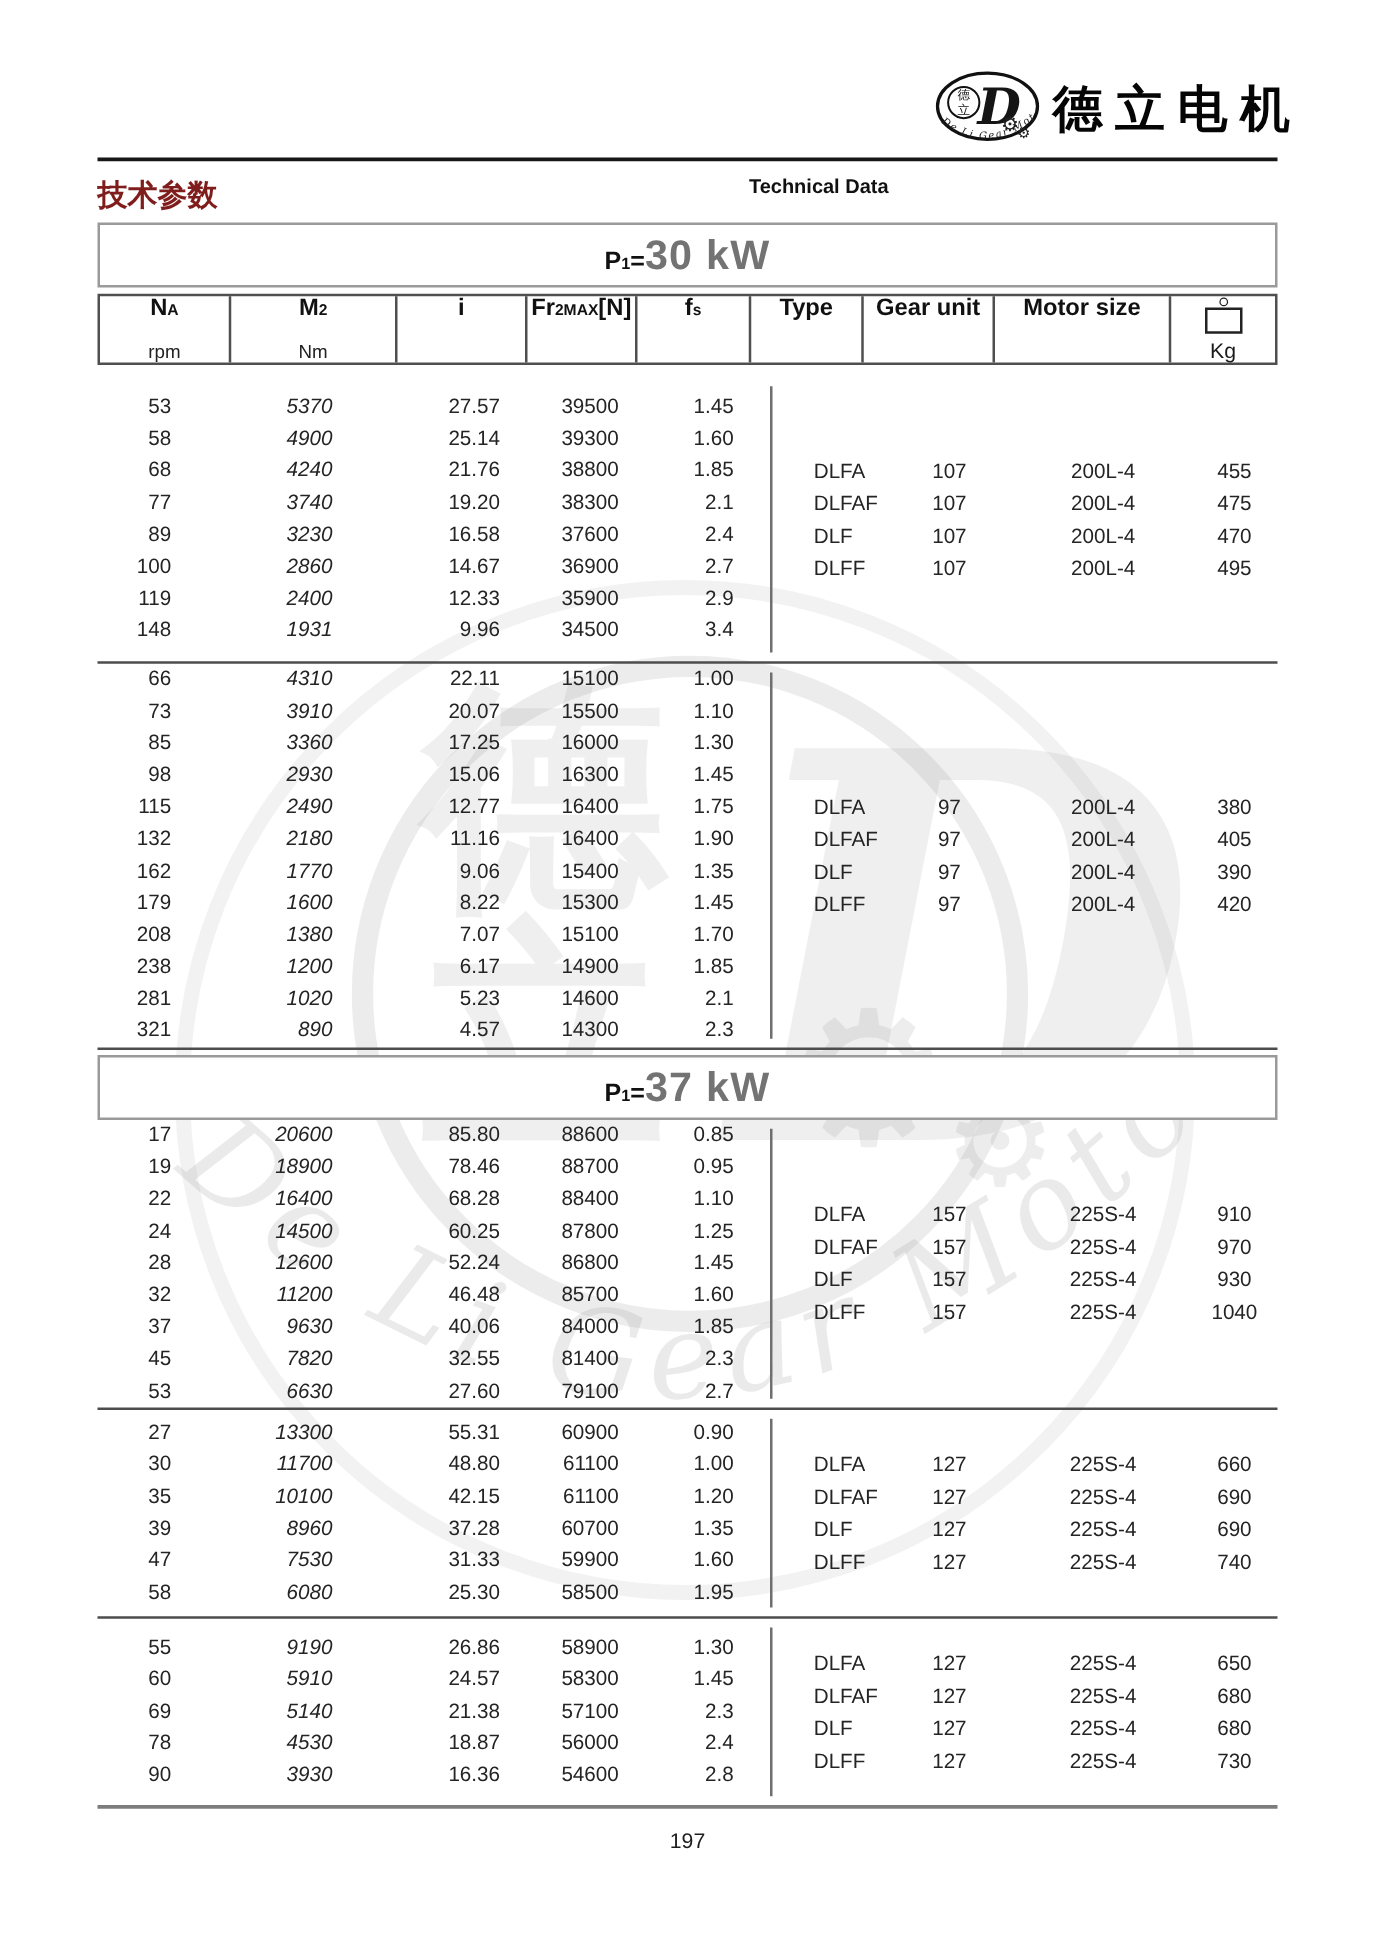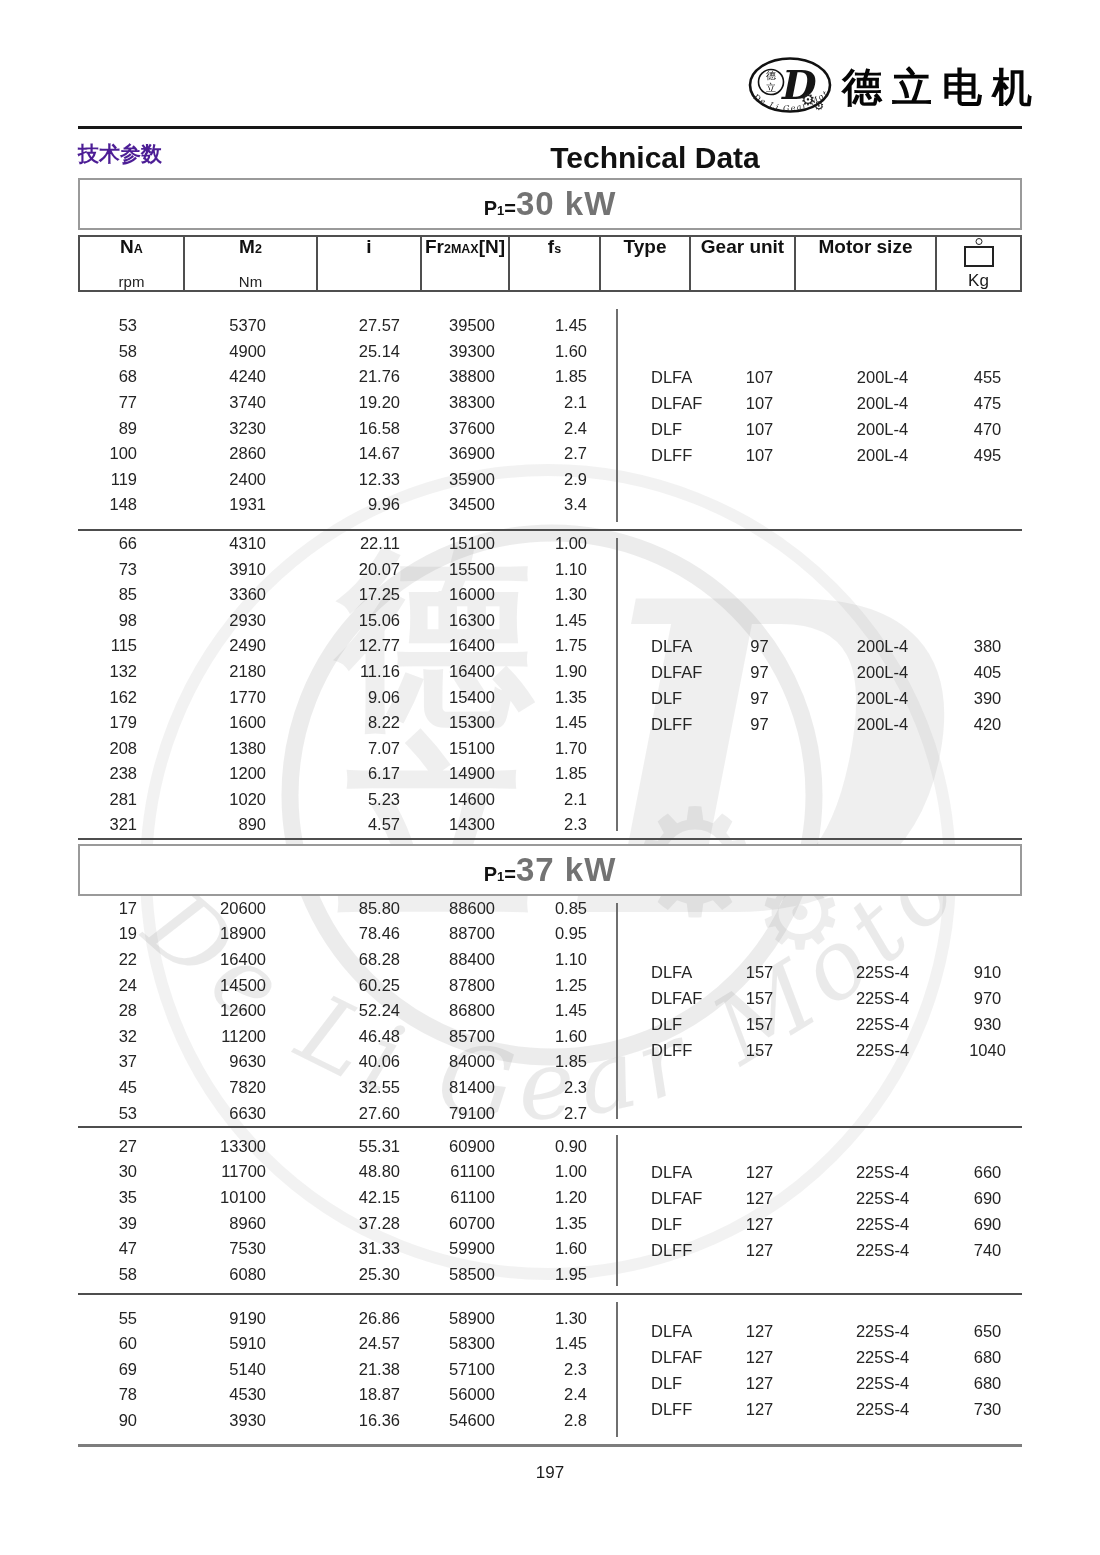--- a/index.html
+++ b/index.html
@@ -18,22 +18,22 @@
   .headzone{position:relative;height:170px;}
   .emblem{position:absolute;left:746px;top:54px;}
   .em-cjk{font-family:"DejaVu Serif",serif;font-size:10px;fill:#111;text-anchor:middle;}
   .em-D{font-family:"DejaVu Serif",serif;font-style:italic;font-weight:bold;font-size:40px;fill:#151515;}
   .em-gear{font-family:"DejaVu Sans",sans-serif;font-size:16px;fill:#222;text-anchor:middle;}
   .em-gear2{font-family:"DejaVu Sans",sans-serif;font-size:12px;fill:#222;text-anchor:middle;}
   .em-arc{font-family:"DejaVu Serif",serif;font-style:italic;font-size:8px;letter-spacing:1.5px;fill:#222;}
   .brandname{position:absolute;left:842px;top:60px;font-family:"DejaVu Serif",serif;
              font-weight:bold;font-size:40px;letter-spacing:10px;color:#050505;white-space:nowrap;}
   .toprule{position:absolute;left:78px;right:78px;top:126px;height:3px;background:#171717;}
-  .title-cn{position:absolute;left:78px;top:140px;font-size:21px;font-weight:bold;color:#4c1d95;text-align:center;}
-  .title-en{position:absolute;left:655px;top:141px;transform:translateX(-50%);font-size:30px;font-weight:bold;color:#111;white-space:nowrap;}
+  .title-cn{position:absolute;left:78px;top:140px;font-size:24px;font-weight:bold;color:#7f1d1d;text-align:center;}
+  .title-en{position:absolute;left:655px;top:141px;transform:translateX(-50%);font-size:16px;font-weight:bold;color:#111;white-space:nowrap;}
   
   #doc{margin:0 78px;width:944px;}
   .band{box-sizing:border-box;height:52px;border:2px solid #9a9a9a;background:#fff;
         display:flex;align-items:center;justify-content:center;margin-top:8px;}
   .band-text{display:flex;align-items:baseline;}
   .bp{font-size:20px;font-weight:bold;color:#111;}
   .bsub{font-size:13px;font-weight:bold;color:#111;}
   .bv{font-size:33px;font-weight:bold;color:#737373;letter-spacing:1px;}
   .theader{box-sizing:border-box;display:flex;height:57px;border:2px solid #4f4f4f;margin-top:5px;}
   .hc{box-sizing:border-box;border-right:2px solid #4f4f4f;display:flex;flex-direction:column;
@@ -53,21 +53,21 @@
   
   .group{position:relative;display:flex;border-bottom:2px solid #4d4d4d;}
   .group.first{margin-top:10px;}
   .group.lastrule{border-bottom:3px solid #7d7d7d;}
   .gleft{width:539px;display:flex;flex-direction:column;justify-content:center;}
   .gright{width:405px;display:flex;flex-direction:column;justify-content:center;align-items:center;}
   .vdiv{position:absolute;left:538px;top:7px;bottom:7px;width:2px;background:#6f6f6f;}
   .lrow{display:flex;height:25.6px;line-height:25.6px;justify-content:space-between;}
   .lc{box-sizing:border-box;text-align:right;font-size:16.5px;color:#242424;}
   .lc.c0{width:105px;padding-right:46px;}
-  .lc.c1{width:133px;padding-right:50px;}
+  .lc.c1{width:133px;padding-right:50px;font-style:italic;}
   .lc.c2{width:104px;padding-right:20px;}
   .lc.c3{width:106px;padding-right:31px;}
   .lc.c4{width:91px;padding-right:30px;}
   .vrow{display:flex;height:26px;line-height:26px;}
   .rc{box-sizing:border-box;font-size:16.5px;color:#242424;}
   .rc.r0{width:90px;padding-left:34px;text-align:left;}
   .rc.r1{width:105px;text-align:center;}
   .rc.r2{width:141px;text-align:center;}
   .rc.r3{width:69px;text-align:center;}
   .band37{margin-top:4px;}

